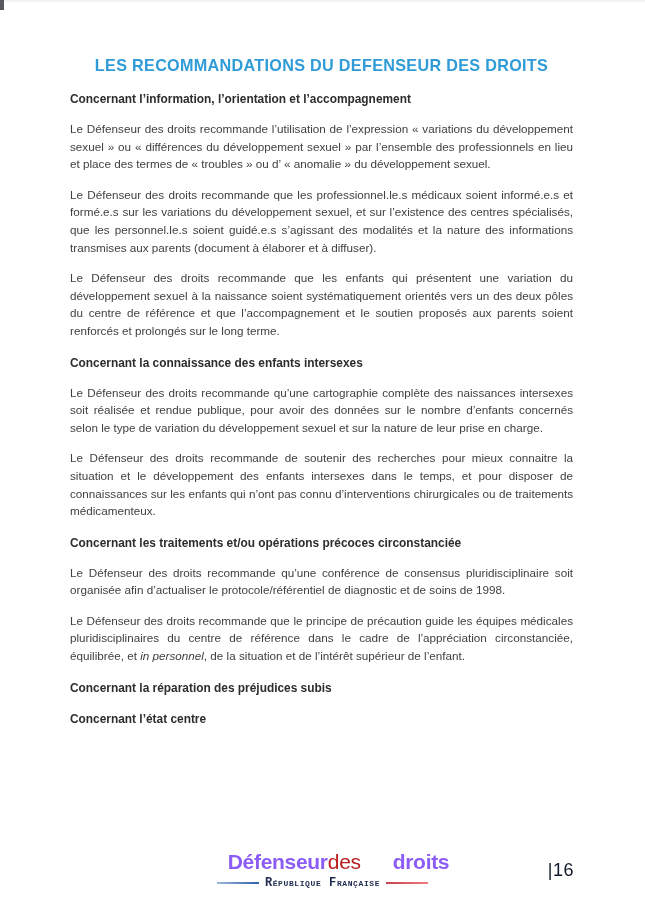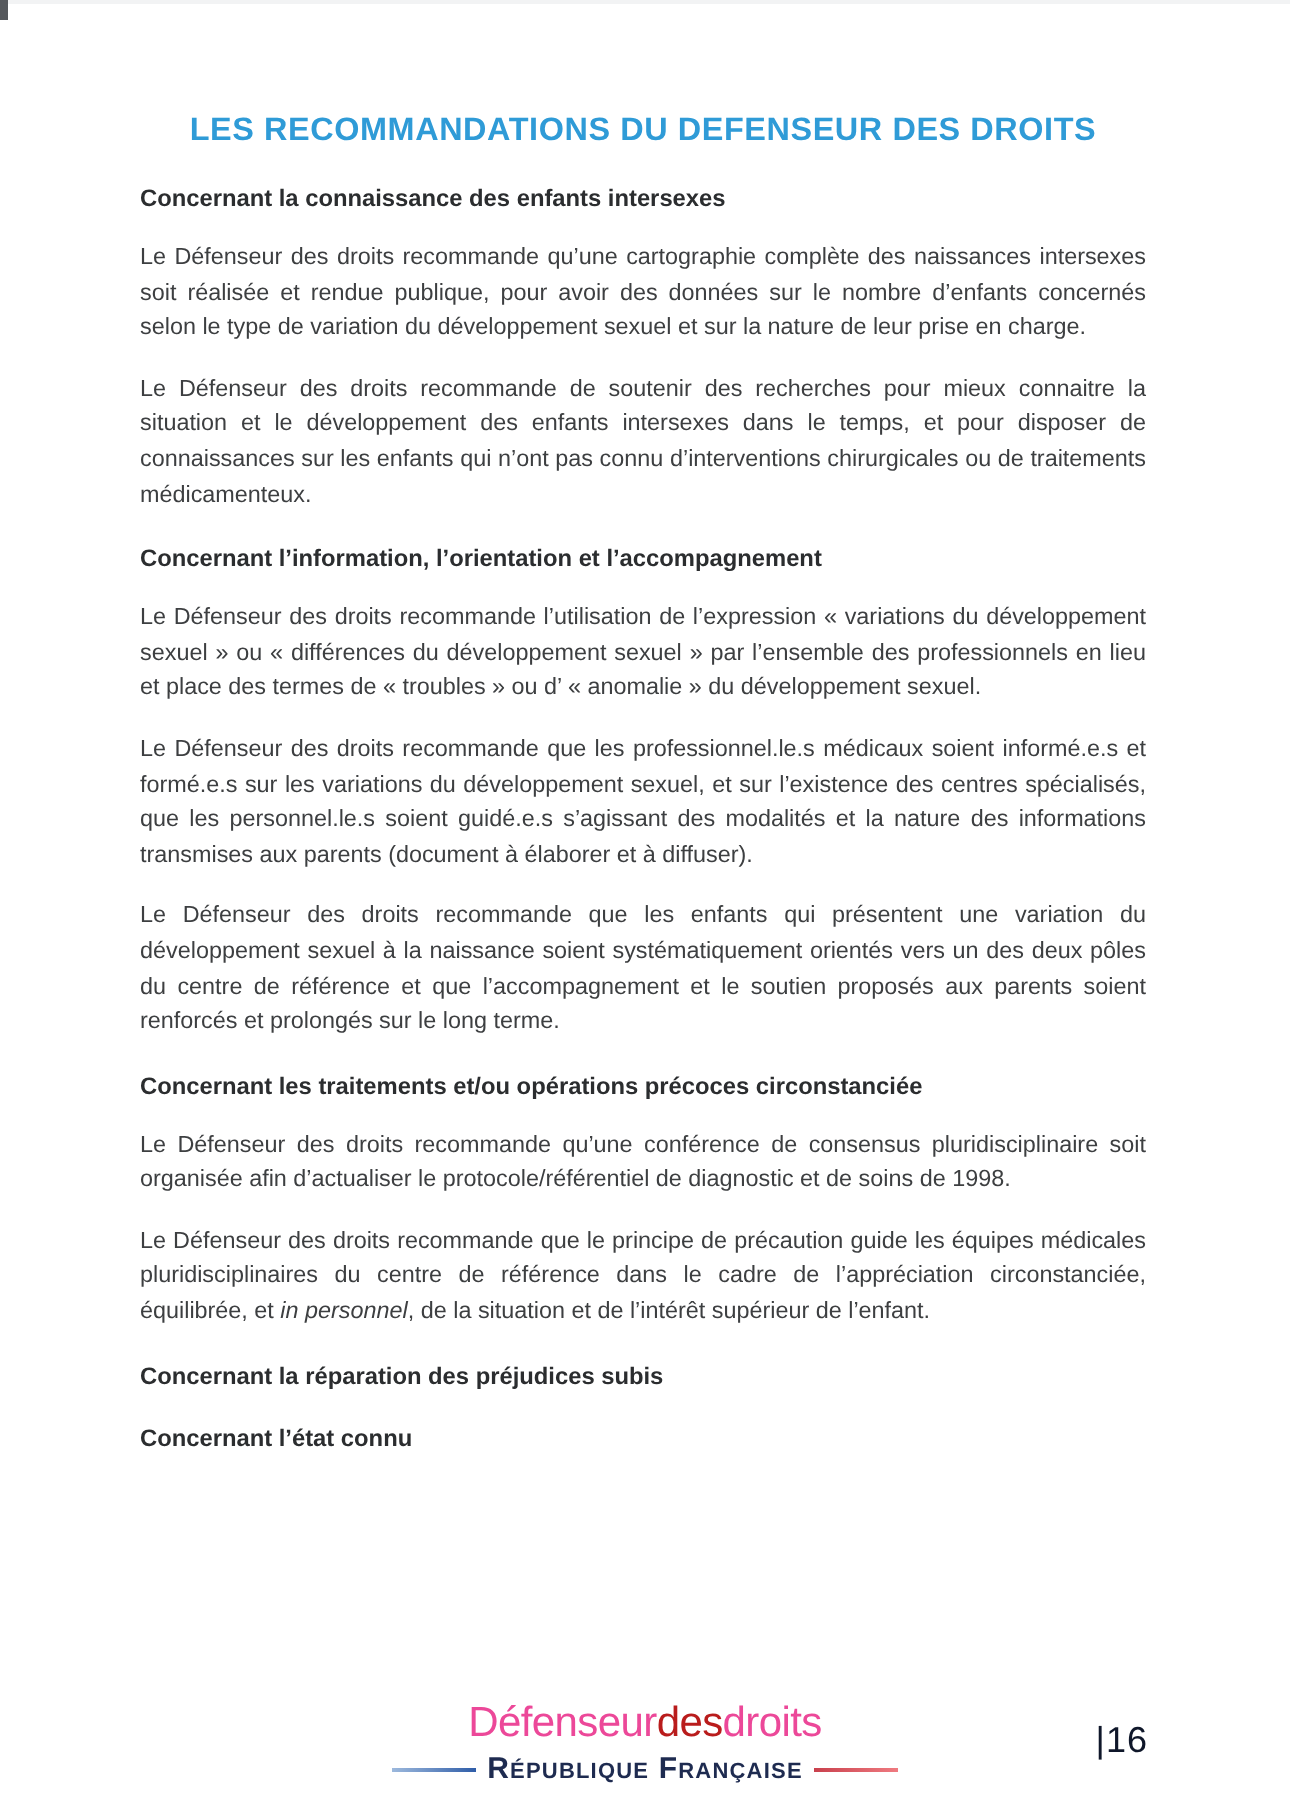--- a/index.html
+++ b/index.html
@@ -59,35 +59,35 @@
     justify-content: center;
   }
   .logo { display: inline-flex; flex-direction: column; align-items: center; }
   .wordmark {
     font-size: 21px;
     line-height: 23px;
     letter-spacing: -0.3px;
     color: #1e2b50;
     white-space: nowrap;
   }
-  .wordmark .wm-bold { font-weight: normal; color: #ec4899; }
+  .wordmark .wm-bold { font-weight: bold; color: #8b5cf6; margin-left: 32px; }
   .wordmark .wm-light { font-weight: normal; color: #b91c1c; }
   .logo-sub {
     display: flex; align-items: center;
     margin-top: 3px;
     gap: 6px;
   }
   .logo-line { width: 42px; height: 2px; display: inline-block; }
   .logo-line.blue { background: linear-gradient(to right, #9db9dd, #2f5da8); }
   .logo-line.red  { background: linear-gradient(to right, #c9414d, #ef7a80); }
   .logo-subtitle {
-    font-family: Liberation Sans, sans-serif;
+    font-family: Liberation Mono, monospace;
     font-variant: small-caps;
     font-weight: bold;
-    font-size: 15px;
+    font-size: 12px;
     letter-spacing: 0.6px;
     color: #1e2b50;
     white-space: nowrap;
   }
   .page-number {
     position: absolute;
     top: 860px; right: 71px;
     font-size: 18px;
     color: #0f172a;
     letter-spacing: 0.5px;
@@ -97,44 +97,44 @@
 <body>
 
 <div class="scan-top-edge"></div>
 <div class="corner-mark"></div>
 
 <main class="page-content">
 
   <h1 class="doc-title">LES RECOMMANDATIONS DU DEFENSEUR DES DROITS</h1>
 
   <section>
-    <h2 class="section-heading">Concernant la connaissance des enfants intersexes</h2>
-    <p class="para">Le Défenseur des droits recommande qu’une cartographie complète des naissances intersexes soit réalisée et rendue publique, pour avoir des données sur le nombre d’enfants concernés selon le type de variation du développement sexuel et sur la nature de leur prise en charge.</p>
-    <p class="para">Le Défenseur des droits recommande de soutenir des recherches pour mieux connaitre la situation et le développement des enfants intersexes dans le temps, et pour disposer de connaissances sur les enfants qui n’ont pas connu d’interventions chirurgicales ou de traitements médicamenteux.</p>
-  </section>
-
-  <section>
     <h2 class="section-heading">Concernant l’information, l’orientation et l’accompagnement</h2>
     <p class="para">Le Défenseur des droits recommande l’utilisation de l’expression « variations du développement sexuel » ou « différences du développement sexuel » par l’ensemble des professionnels en lieu et place des termes de « troubles » ou d’ « anomalie » du développement sexuel.</p>
     <p class="para">Le Défenseur des droits recommande que les professionnel.le.s médicaux soient informé.e.s et formé.e.s sur les variations du développement sexuel, et sur l’existence des centres spécialisés, que les personnel.le.s soient guidé.e.s s’agissant des modalités et la nature des informations transmises aux parents (document à élaborer et à diffuser).</p>
     <p class="para">Le Défenseur des droits recommande que les enfants qui présentent une variation du développement sexuel à la naissance soient systématiquement orientés vers un des deux pôles du centre de référence et que l’accompagnement et le soutien proposés aux parents soient renforcés et prolongés sur le long terme.</p>
+  </section>
+
+  <section>
+    <h2 class="section-heading">Concernant la connaissance des enfants intersexes</h2>
+    <p class="para">Le Défenseur des droits recommande qu’une cartographie complète des naissances intersexes soit réalisée et rendue publique, pour avoir des données sur le nombre d’enfants concernés selon le type de variation du développement sexuel et sur la nature de leur prise en charge.</p>
+    <p class="para">Le Défenseur des droits recommande de soutenir des recherches pour mieux connaitre la situation et le développement des enfants intersexes dans le temps, et pour disposer de connaissances sur les enfants qui n’ont pas connu d’interventions chirurgicales ou de traitements médicamenteux.</p>
   </section>
 
   <section>
     <h2 class="section-heading">Concernant les traitements et/ou opérations précoces circonstanciée</h2>
     <p class="para">Le Défenseur des droits recommande qu’une conférence de consensus pluridisciplinaire soit organisée afin d’actualiser le protocole/référentiel de diagnostic et de soins de 1998.</p>
     <p class="para"><span>Le Défenseur des droits recommande que le principe de précaution guide les équipes médicales pluridisciplinaires du centre de référence dans le cadre de l’appréciation circonstanciée, équilibrée, et </span><em>in personnel</em><span>, de la situation et de l’intérêt supérieur de l’enfant.</span></p>
   </section>
 
   <section>
     <h2 class="section-heading">Concernant la réparation des préjudices subis</h2>
   </section>
 
   <section>
-    <h2 class="section-heading">Concernant l’état connu</h2>
+    <h2 class="section-heading">Concernant l’état centre</h2>
   </section>
 
 </main>
 
 <footer class="footer">
   <div class="logo">
     <div class="wordmark"><span class="wm-bold">Défenseur</span><span class="wm-light">des</span><span class="wm-bold">droits</span></div>
     <div class="logo-sub">
       <span class="logo-line blue"></span>
       <span class="logo-subtitle">République Française</span>

